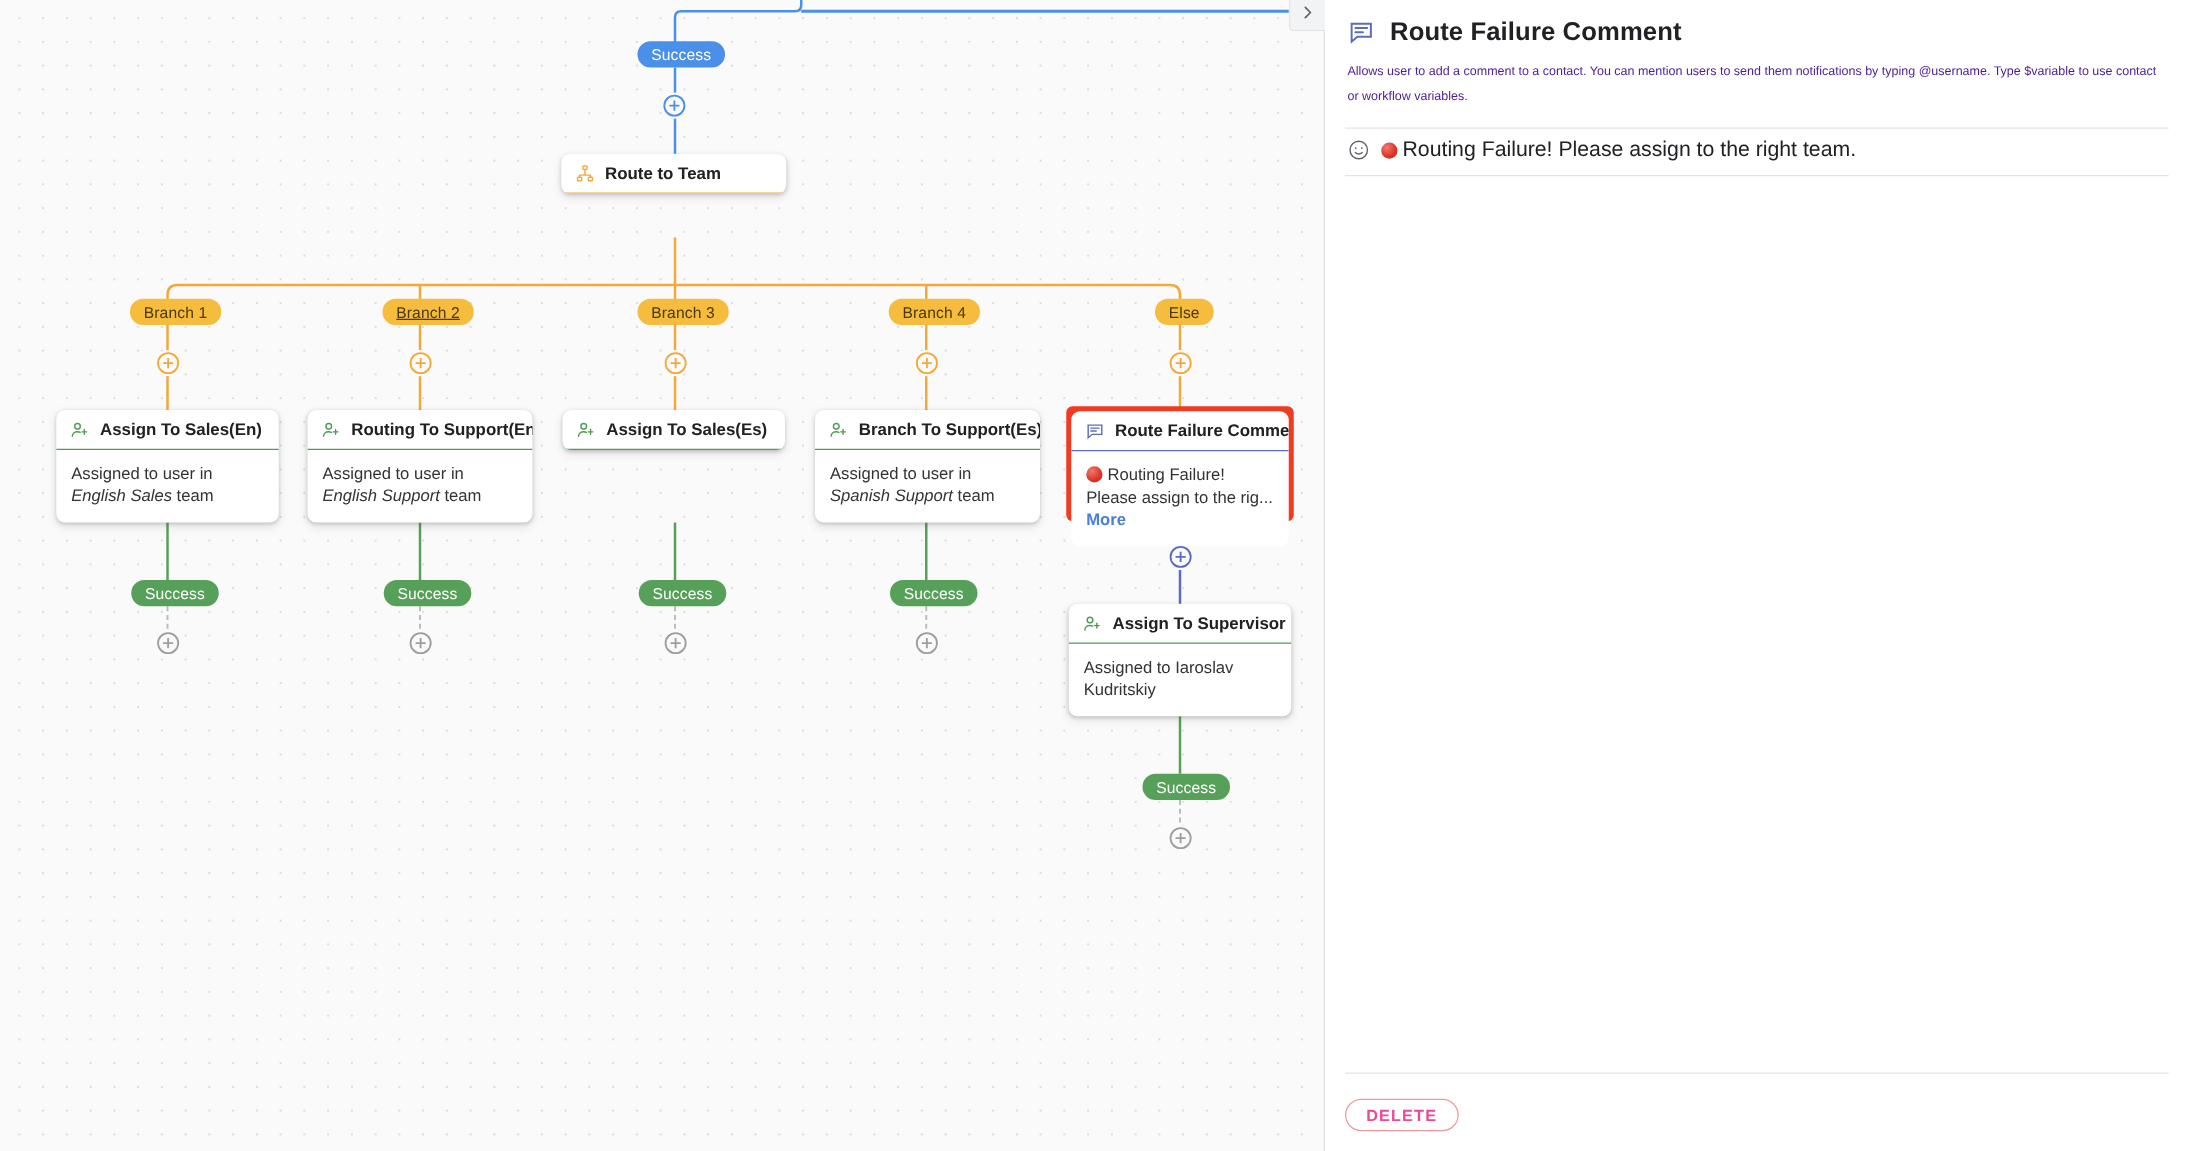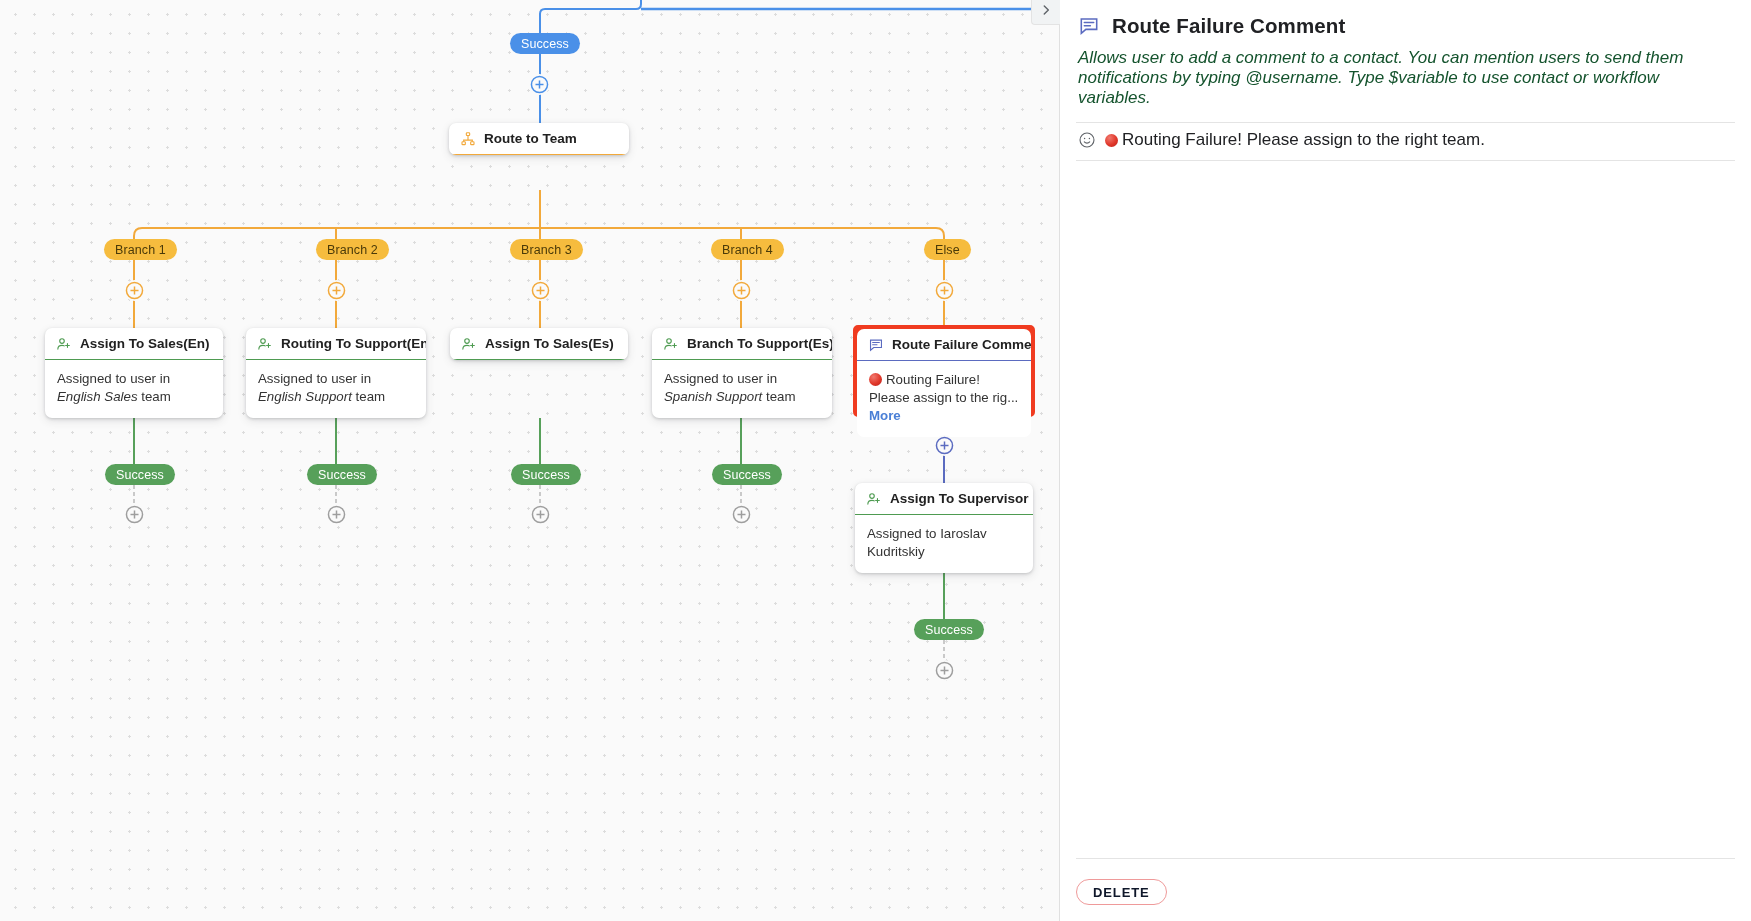--- a/index.html
+++ b/index.html
@@ -112,23 +112,22 @@
     display: flex; flex-direction: column;
   }
   .panel-title {
     display: flex; align-items: center; gap: 12px;
     padding: 14px 0 10px 2px;
   }
   .panel-title .picon { width: 22px; height: 22px; flex: 0 0 22px; }
   .panel-title .picon svg { width: 22px; height: 22px; }
   .panel-title h1 { font-size: 20.5px; font-weight: bold; color: #202124; letter-spacing: .1px; }
   .panel-desc {
-    font-size: 17px; color: #14532d; line-height: 20px;
+    font-size: 10px; color: #4c1d95; line-height: 20px;
     padding: 0 2px 14px 2px;
-    font-style: italic;
   }
   .panel-sep { height: 1px; background: #e4e4e4; width: 100%; }
   .field-label {
     font-size: 13.2px; color: #4a4a4a;
     padding: 22px 2px 4px 2px;
   }
   .comment-row {
     display: flex; align-items: center; gap: 9px;
     padding: 7px 2px 10px 2px;
     border-bottom: 1px solid #e4e4e4;
@@ -136,21 +135,21 @@
   .comment-row .smiley { width: 18px; height: 18px; flex: 0 0 18px; }
   .comment-row .smiley svg { width: 18px; height: 18px; }
   .comment-row .ctext { font-size: 17px; color: #202124; }
   .panel-spacer { flex: 1 1 auto; }
   .panel-footer { padding: 0 0 16px 0; }
   .panel-footer .footer-sep { height: 1px; background: #e4e4e4; margin-bottom: 20px; }
   .delete-btn {
     display: inline-flex; align-items: center; justify-content: center;
     height: 26px; padding: 0 16px;
     border: 1px solid #ef9a9a; border-radius: 13px;
-    background: #fff; color: #0f172a;
+    background: #fff; color: #ec4899;
     font-size: 13px; font-weight: bold; letter-spacing: .9px;
     font-family: "Liberation Sans", sans-serif;
     cursor: pointer;
   }
 </style>
 </head>
 <body>
 
 <div id="app">
 
@@ -228,21 +227,21 @@
             <rect x="16" y="16.2" width="5" height="4.2" rx="1"></rect>
             <path d="M12 6.8v4.4M5.5 16.2v-2.6h13v2.6M12 11.2v2.4"></path>
             </svg>
         </span>
         <span>Route to Team</span>
       </div>
       <div class="rule" style="background:#f2a93b;"></div>
     </div>
 
     <div class="pill amber" style="left:104px; top:239px;">Branch 1</div>
-    <div class="pill amber" style="left:316px; top:239px;">Branch 2</div>
+    <div class="pill amber" style="left:306px; top:239px;text-decoration:underline;">Branch 2</div>
     <div class="pill amber" style="left:510px; top:239px;">Branch 3</div>
     <div class="pill amber" style="left:711px; top:239px;">Branch 4</div>
     <div class="pill amber" style="left:924px; top:239px;">Else</div>
 
     <div class="plus" style="left:124px; top:280px;">
       <svg viewBox="0 0 24 24" fill="none" stroke="#f2a93b" stroke-width="1.7">
           <circle cx="12" cy="12" r="9.2" fill="#fafafa"></circle>
           <line x1="12" y1="7.4" x2="12" y2="16.6"></line>
           <line x1="7.4" y1="12" x2="16.6" y2="12"></line>
         </svg>

